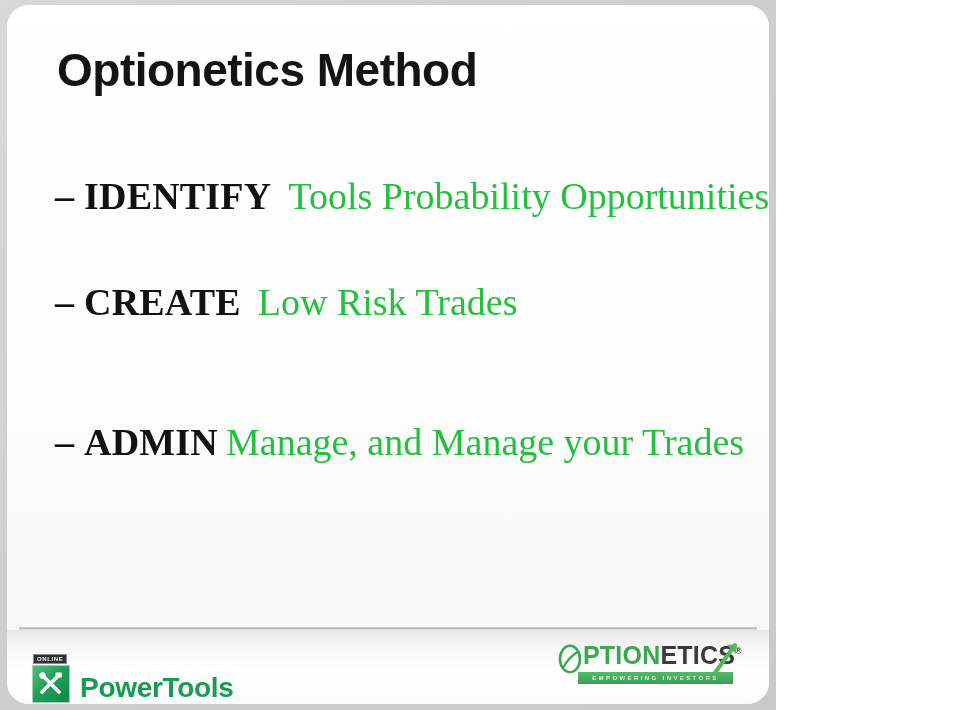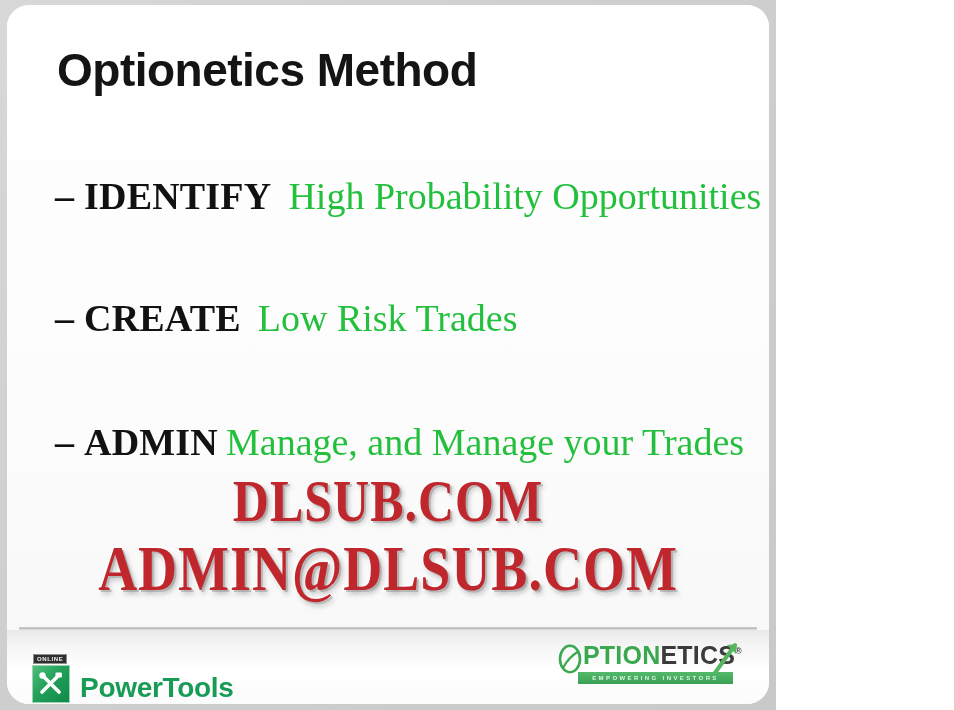--- a/index.html
+++ b/index.html
@@ -67,21 +67,21 @@
 
   .bullet-row {
     position: absolute;
     left: 48px;
     white-space: nowrap;
     font-family: "Liberation Serif", serif;
     font-size: 38px;
     line-height: 1;
   }
   #bullet-row-0 { top: 172px; }
-  #bullet-row-1 { top: 294px; }
+  #bullet-row-1 { top: 278px; }
   #bullet-row-2 { top: 418px; }
 
   .bullet-dash {
     font-family: "Liberation Serif", serif;
     font-weight: bold;
     font-size: 38px;
     color: #111111;
     margin-right: 10px;
   }
   .bullet-keyword {
@@ -261,35 +261,31 @@
 
 <div id="slide-frame">
   <div id="slide-canvas">
     <div id="slide-sheen"></div>
 
     <div id="content">
 
       <div id="page-title">Optionetics Method</div>
 
       <div class="bullet-row" id="bullet-row-0">
-        <span class="bullet-dash">–</span><span class="bullet-keyword kw-gap-wide">IDENTIFY</span><span class="bullet-detail">High Probability Opportunities</span>
+        <span class="bullet-dash">–</span><span class="bullet-keyword kw-gap-wide">IDENTIFY</span><span class="bullet-detail">Tools Probability Opportunities</span>
       </div>
 
       <div class="bullet-row" id="bullet-row-1">
         <span class="bullet-dash">–</span><span class="bullet-keyword kw-gap-wide">CREATE</span><span class="bullet-detail">Low Risk Trades</span>
       </div>
 
       <div class="bullet-row" id="bullet-row-2">
         <span class="bullet-dash">–</span><span class="bullet-keyword kw-gap-narrow">ADMIN</span><span class="bullet-detail">Manage, and Manage your Trades</span>
       </div>
 
-      <div id="watermark">
-        <span class="watermark-line" id="watermark-line-0">DLSUB.COM</span>
-        <span class="watermark-line" id="watermark-line-1">ADMIN@DLSUB.COM</span>
-      </div>
 
       <div id="footer-separator"></div>
 
       <div id="footer-bar">
 
         <div id="powertools-logo">
           <div id="powertools-mark">
             <div id="online-badge">ONLINE</div>
             <div id="powertools-square">
               <svg id="powertools-tools-icon" width="30" height="30" viewBox="0 0 30 30">

